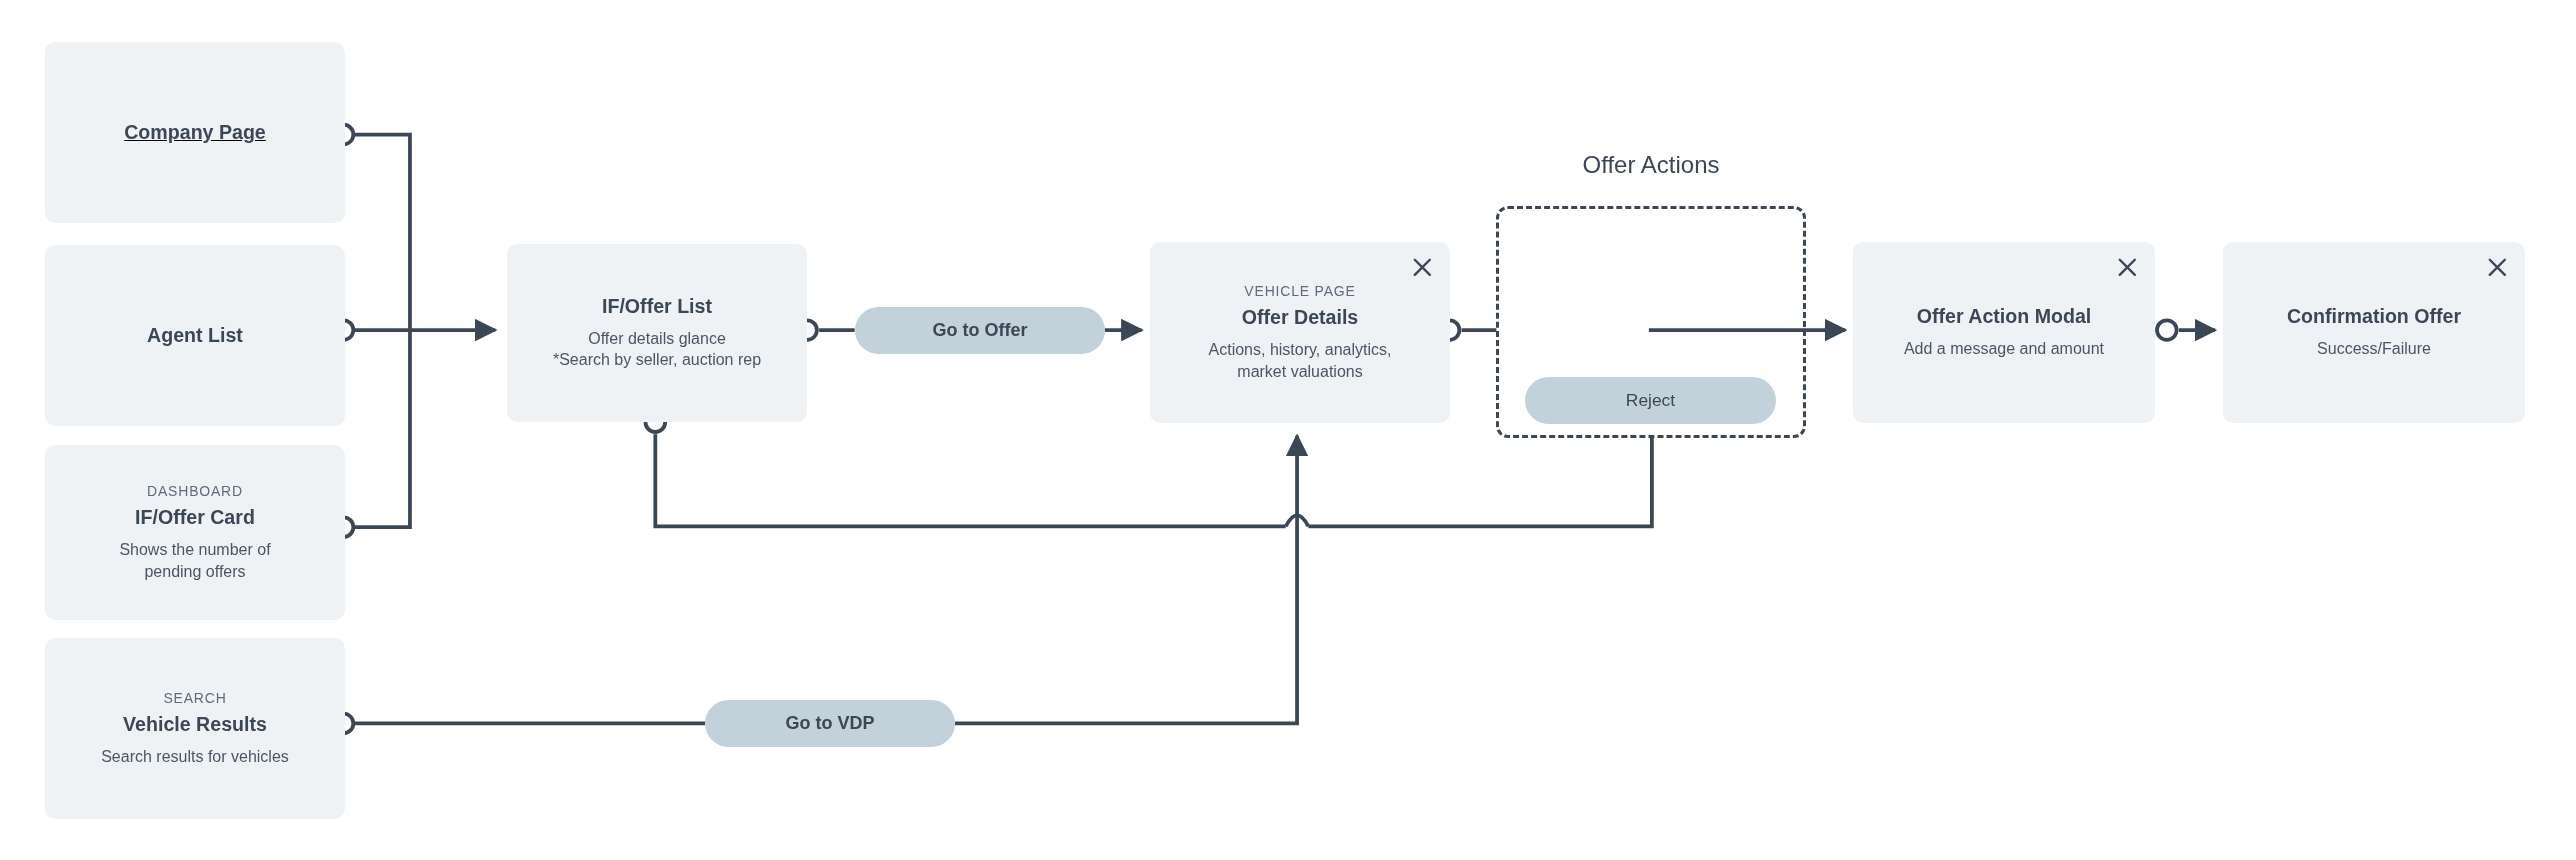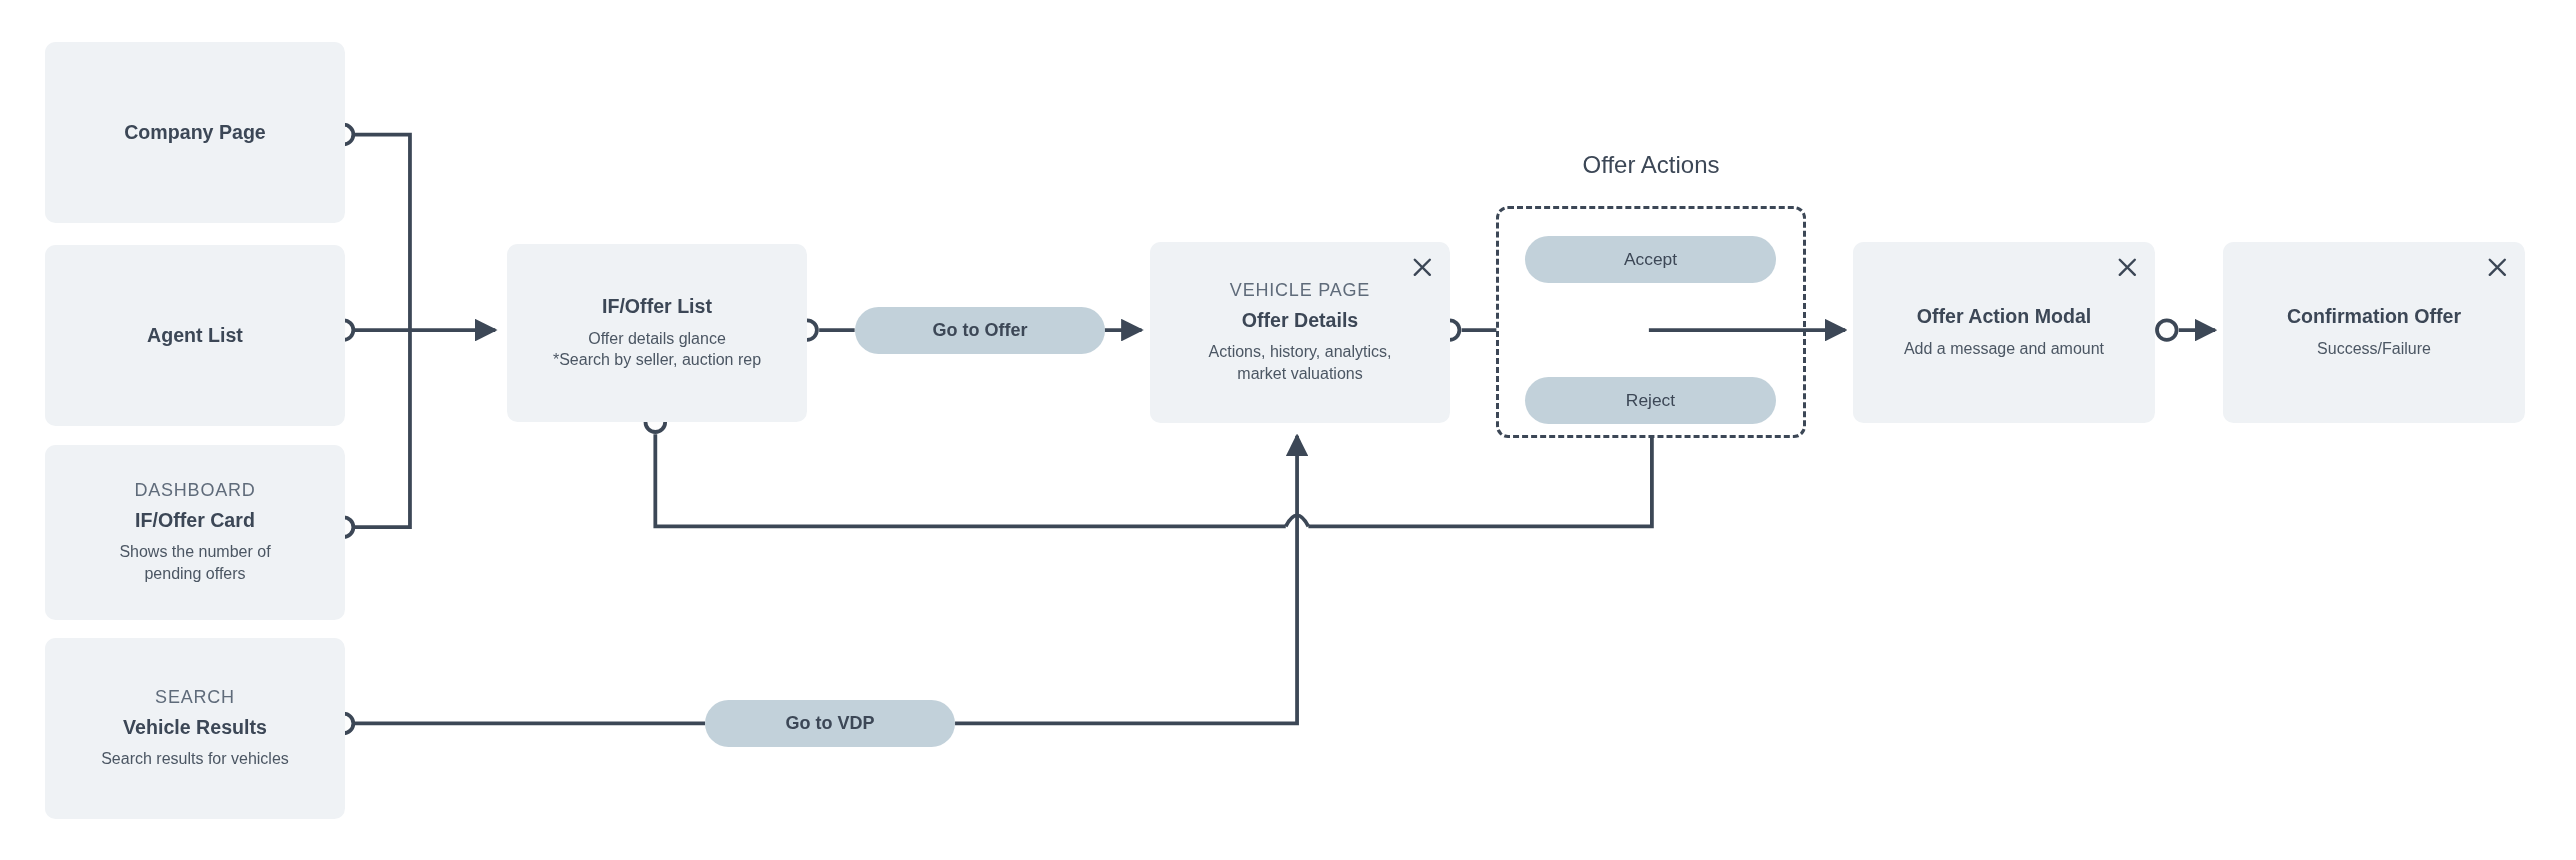--- a/index.html
+++ b/index.html
@@ -50,21 +50,21 @@
     border-radius: 10.6px;
     z-index: 2;
     display: flex;
     flex-direction: column;
     align-items: center;
     justify-content: center;
     text-align: center;
     padding: 0 12px;
   }
   .node .eyebrow {
-    font-size: 18px;
+    font-size: 14px;
     letter-spacing: 0.8px;
     color: #5f6b7a;
     font-weight: 400;
     margin-bottom: 7.5px;
     text-transform: uppercase;
   }
   .node .title {
     font-size: 19.6px;
     font-weight: 700;
     color: #3c4756;
@@ -170,21 +170,21 @@
     <circle class="port" cx="455" cy="178" r="13"></circle>
     <circle class="port" cx="455" cy="437" r="13"></circle>
     <circle class="port" cx="455" cy="698" r="13"></circle>
     <circle class="port" cx="455" cy="958" r="13"></circle>
     <circle class="port" cx="1069" cy="437" r="13"></circle>
     <circle class="port" cx="868" cy="559" r="13"></circle>
     <circle class="port" cx="1920" cy="437" r="13"></circle>
     <circle class="port" cx="2870" cy="437" r="13"></circle>
   </svg>
 
-  <div class="node simple" style="left:45px; top:42px; width:300px; height:181px;">
+  <div class="node simple" style="left:45px; top:42px; width:300px; height:181px;text-decoration:underline;">
     <div class="title">Company Page</div>
   </div>
 
   <div class="node simple" style="left:45px; top:245px; width:300px; height:181px;">
     <div class="title">Agent List</div>
   </div>
 
   <div class="node" style="left:45px; top:445px; width:300px; height:175px;">
     <div class="eyebrow">DASHBOARD</div>
     <div class="title">IF/Offer Card</div>
@@ -215,23 +215,20 @@
     </span>
     <div class="eyebrow">VEHICLE PAGE</div>
     <div class="title">Offer Details</div>
     <div class="desc" style="max-width:226px;">Actions, history, analytics, market valuations</div>
   </div>
 
   <div class="group-label" style="left:1496px; top:151px; width:310px;">Offer Actions</div>
 
   <div class="group-box" style="left:1496px; top:206px; width:310px; height:232px;"></div>
 
-  <div class="pill action-pill" style="left:1525px; top:236px; width:251px; height:47px;">
-    <span>Accept</span>
-  </div>
   <div class="pill action-pill" style="left:1525px; top:377px; width:251px; height:47px;">
     <span>Reject</span>
   </div>
 
   <div class="node" style="left:1853px; top:242px; width:302px; height:181px;">
     <span class="close-icon">
       <svg width="22.6" height="22.6" viewBox="0 0 30 30">
         <path d="M5 5 L25 25 M25 5 L5 25" stroke="#3c4756" stroke-width="3.2" stroke-linecap="round" fill="none"></path>
       </svg>
     </span>

